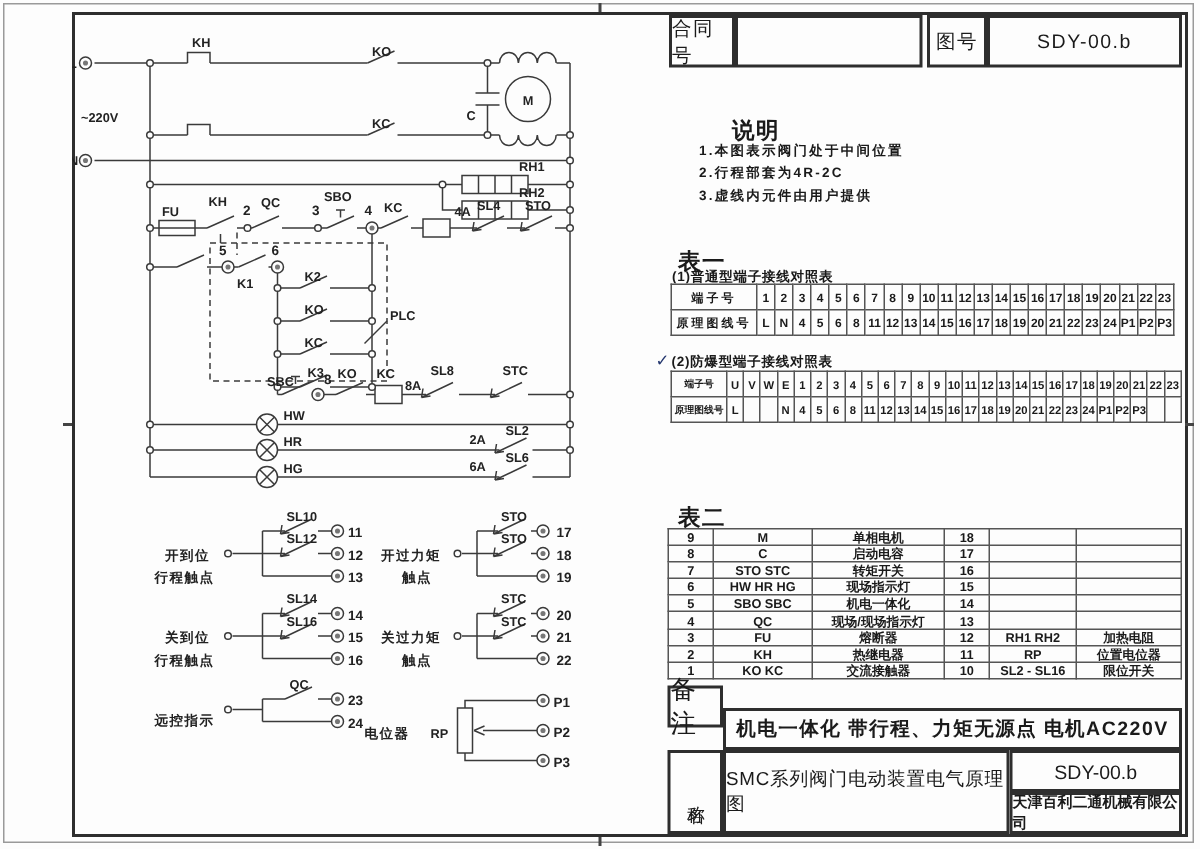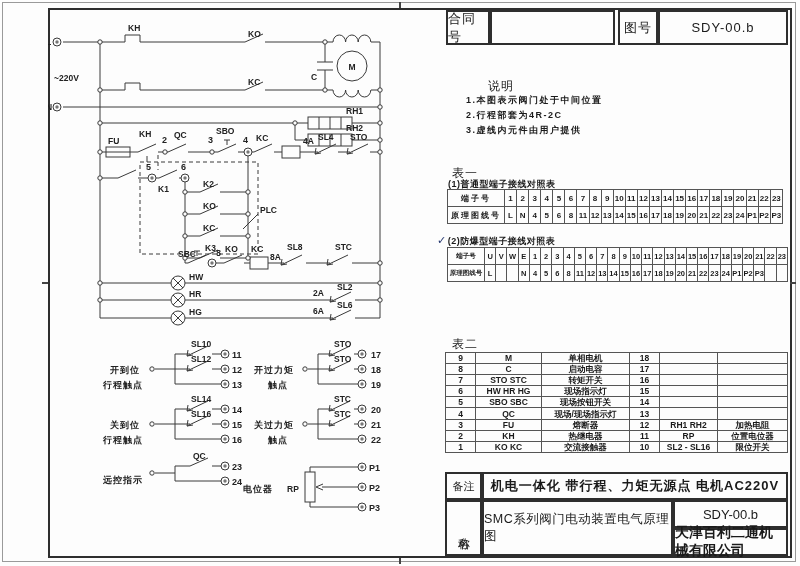--- a/index.html
+++ b/index.html
@@ -4,38 +4,38 @@
 <style>
   html,body{margin:0;padding:0}
   body{width:800px;height:566px;position:relative;background:#fdfdfd;color:#1a1a1a;
        font-family:"Liberation Sans","DejaVu Sans",sans-serif;overflow:hidden}
   .abs{position:absolute;box-sizing:border-box}
   .outer-border{left:2px;top:2px;width:794px;height:560px;border:1px solid #9a9a9a}
   .inner-border{left:48px;top:8px;width:744px;height:550px;border:2px solid #2e2e2e}
   .tick{background:#444}
   .cell{position:absolute;box-sizing:border-box;border:2px solid #2e2e2e;display:flex;align-items:center;justify-content:center;background:#fdfdfd}
   .lbl13{font-size:13px;letter-spacing:1px}
-  .small-title{position:absolute;font-size:12px;letter-spacing:1px;font-weight:400}
+  .small-title{position:absolute;font-size:15px;letter-spacing:1px;font-weight:700}
   .note-line{position:absolute;font-size:9px;letter-spacing:1.5px;font-weight:600}
   table{border-collapse:collapse;table-layout:fixed;position:absolute;background:#fdfdfd}
   td{border:1px solid #555;text-align:center;padding:0;overflow:hidden;white-space:nowrap;font-weight:600}
   .t1{left:447px;top:189px;width:336px}
   .t1 td{height:16px;font-size:8px}
   .t1 td:first-child{width:56px;letter-spacing:2px}
   .t2{left:447px;top:247px;width:341px}
   .t2 td{height:16px;font-size:7.5px}
   .t2 td:first-child{width:36px;font-size:6.5px}
   .t3{left:445px;top:352px;width:342px}
   .t3 td{height:10.1px;font-size:8.5px;line-height:10px}
-  .remark-label{left:445px;top:472px;width:37px;height:28px;font-size:11px}
+  .remark-label{left:445px;top:457px;width:37px;height:28px;font-size:17px}
   .remark-text{left:482px;top:472px;width:306px;height:28px;font-size:13px;font-weight:700;letter-spacing:1px}
   .name-label{left:445px;top:500px;width:37px;height:56px;font-size:12px;writing-mode:vertical-rl;text-orientation:upright}
   .name-text{left:482px;top:500px;width:191px;height:56px;font-size:12.5px;font-weight:400;letter-spacing:.5px}
   .dn2{left:673px;top:500px;width:115px;height:28px;font-size:13px}
-  .company{left:673px;top:528px;width:115px;height:28px;font-size:14px;font-weight:600}
+  .company{left:673px;top:528px;width:115px;height:28px;font-size:10px;font-weight:600}
   .check{color:#23366e;font-size:11px;font-weight:700;margin-right:1px}
   svg text{fill:#222}
   .t{font-size:8.5px;font-weight:600}
   .tc{font-size:9px;font-weight:600;letter-spacing:1px}
   .tn{font-size:9px;font-weight:600}
 </style>
 </head>
 <body>
 
 <div class="abs outer-border"></div>
@@ -218,21 +218,21 @@
         <td>6</td>
         <td>HW HR HG</td>
         <td>现场指示灯</td>
         <td>15</td>
         <td></td>
         <td></td>
       </tr>
       <tr>
         <td>5</td>
         <td>SBO SBC</td>
-        <td>现场按钮开关</td>
+        <td>机电一体化</td>
         <td>14</td>
         <td></td>
         <td></td>
       </tr>
       <tr>
         <td>4</td>
         <td>QC</td>
         <td>现场/现场指示灯</td>
         <td>13</td>
         <td></td>

